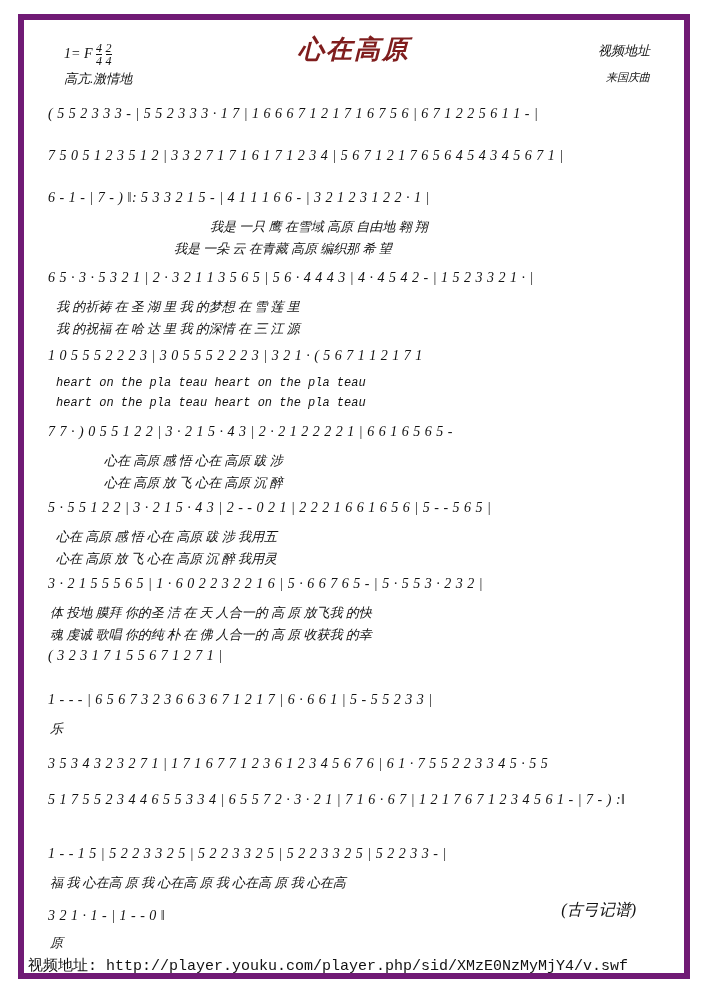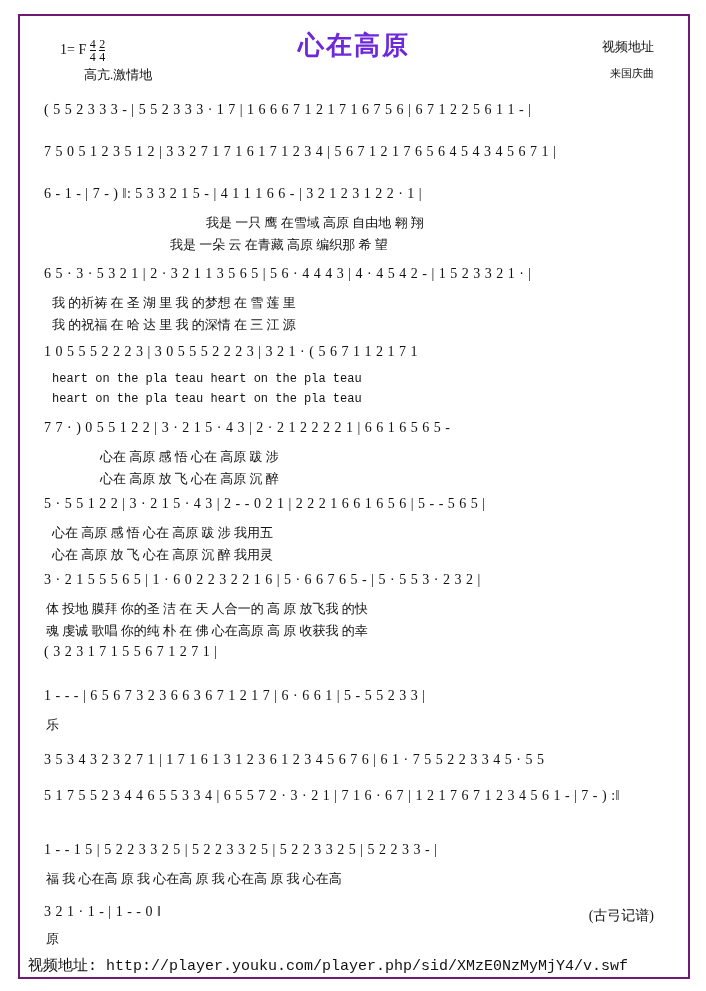--- a/index.html
+++ b/index.html
@@ -8,40 +8,40 @@
     background:#ffffff;
     font-family:"Liberation Serif", serif;
     color:#111;
     position:relative;
     overflow:hidden;
   }
   .sheet {
     position:absolute;
     left:18px; top:14px;
     width:672px; height:965px;
-    border:2px solid #701a75;
+    border:6px solid #701a75;
     box-sizing:border-box;
+    font-style:italic;
   }
   
   .hdr { position:absolute; left:0; top:0; width:100%; height:78px; }
   .key {
     position:absolute; left:40px; top:22px;
     font-family:"Liberation Serif", serif; font-size:14px;
   }
   .key .frac { display:inline-block; text-align:center; line-height:1.0; vertical-align:middle; font-size:12px; }
   .key .frac .n { display:block; }
   .key .frac .d { display:block; border-top:1px solid #111; }
   .tempo {
     position:absolute; left:40px; top:50px;
     font-size:13px;
-    margin-left:24px;
   }
   .title {
     position:absolute; left:0; top:12px; width:100%;
-    text-align:center; color:#6d28d9;
+    text-align:center; color:#7f1d1d;
     font-size:26px; font-weight:bold; letter-spacing:2px;
   }
   .subtitle {
     position:absolute; left:0; top:48px; width:100%;
     text-align:center; color:#cf2020; font-size:14px;
   }
   .lyricist {
     position:absolute; right:34px; top:22px;
     font-size:13px; text-align:right;
   }
@@ -66,22 +66,22 @@
   .lyr-en {
     font-family:"Liberation Mono", monospace;
     font-size:12px;
   }
   .footer {
     position:absolute; left:28px; bottom:16px;
     font-family:"Liberation Mono", monospace;
     font-size:15px;
   }
   .credit {
-    position:absolute; right:34px; bottom:52px;
-    font-size:14px;
+    position:absolute; right:48px; bottom:52px;
+    font-size:16px;
   }
 </style>
 </head>
 <body>
 
 <div class="sheet">
 
   <div class="hdr">
     <div class="key">
       <span>1= F</span>
@@ -134,34 +134,34 @@
 
   <div class="row" style="top:480px;">
     <div class="notes">5 ·  5 5 1 2 2  |  3 · 2 1 5 · 4 3  |  2 - - 0 2  1  |  2 2 2 1 6  6 1 6 5 6  | 5 - -  5 6 5  |</div>
     <div class="lyr" style="left:32px; top:28px;">心在 高原 感  悟          心在  高原 跋 涉          我用五</div>
     <div class="lyr" style="left:32px; top:50px;">心在 高原 放  飞          心在  高原 沉 醉          我用灵</div>
   </div>
 
   <div class="row" style="top:556px;">
     <div class="notes">3 · 2 1 5 5 5 6 5  |  1 · 6  0 2  2 3 2 2 1 6  |  5 · 6 6 7 6 5  -  |  5 ·  5 5 3 · 2 3 2  |</div>
     <div class="lyr" style="left:26px; top:28px;">体 投地 膜拜 你的圣  洁   在 天 人合一的   高  原        放飞我 的快</div>
-    <div class="lyr" style="left:26px; top:50px;">魂 虔诚 歌唱 你的纯  朴   在 佛 心在高原   高  原        收获我 的幸</div>
+    <div class="lyr" style="left:26px; top:50px;">魂 虔诚 歌唱 你的纯  朴   在 佛 人合一的   高  原        收获我 的幸</div>
   </div>
 
   <div class="row" style="top:628px;">
     <div class="notes">( 3 2 3  1 7 1  5 5 6 7  1 2 7 1 |</div>
   </div>
 
   <div class="row" style="top:672px;">
     <div class="notes">1    -   -   -   |  6 5 6 7  3 2 3 6  6 3 6 7  1 2 1 7  |  6 · 6 6  1  | 5 - 5 5  2 3 3  |</div>
     <div class="lyr" style="left:26px; top:28px;">乐</div>
   </div>
 
   <div class="row" style="top:736px;">
-    <div class="notes">3 5 3  4 3 2 3 2 7  1  |  1    7 1 6 1 3 1 2 3  6 1 2 3 4 5 6 7   6  |  6 1 ·  7 5 5 2  2 3 3 4  5 · 5 5</div>
+    <div class="notes">3 5 3  4 3 2 3 2 7  1  |  1    7 1 6 7 7 1 2 3  6 1 2 3 4 5 6 7   6  |  6 1 ·  7 5 5 2  2 3 3 4  5 · 5 5</div>
   </div>
 
   <div class="row" style="top:772px;">
     <div class="notes">5 1 7 5  5 2 3 4 4 6 5 5 3 3 4  |  6 5  5 7 2 · 3 · 2 1  | 7 1 6 · 6 7  |  1 2 1 7  6 7 1 2 3 4 5 6   1 -  | 7 - ) :‖</div>
   </div>
 
   <div class="row" style="top:826px;">
     <div class="notes">1 - - 1 5  |  5 2 2 3 3 2 5  |  5 2 2 3 3 2 5  |  5 2 2 3 3 2 5  |  5 2 2 3 3 -  |</div>
     <div class="lyr" style="left:26px; top:28px;">福   我 心在高 原 我   心在高 原    我  心在高 原  我  心在高</div>
   </div>

